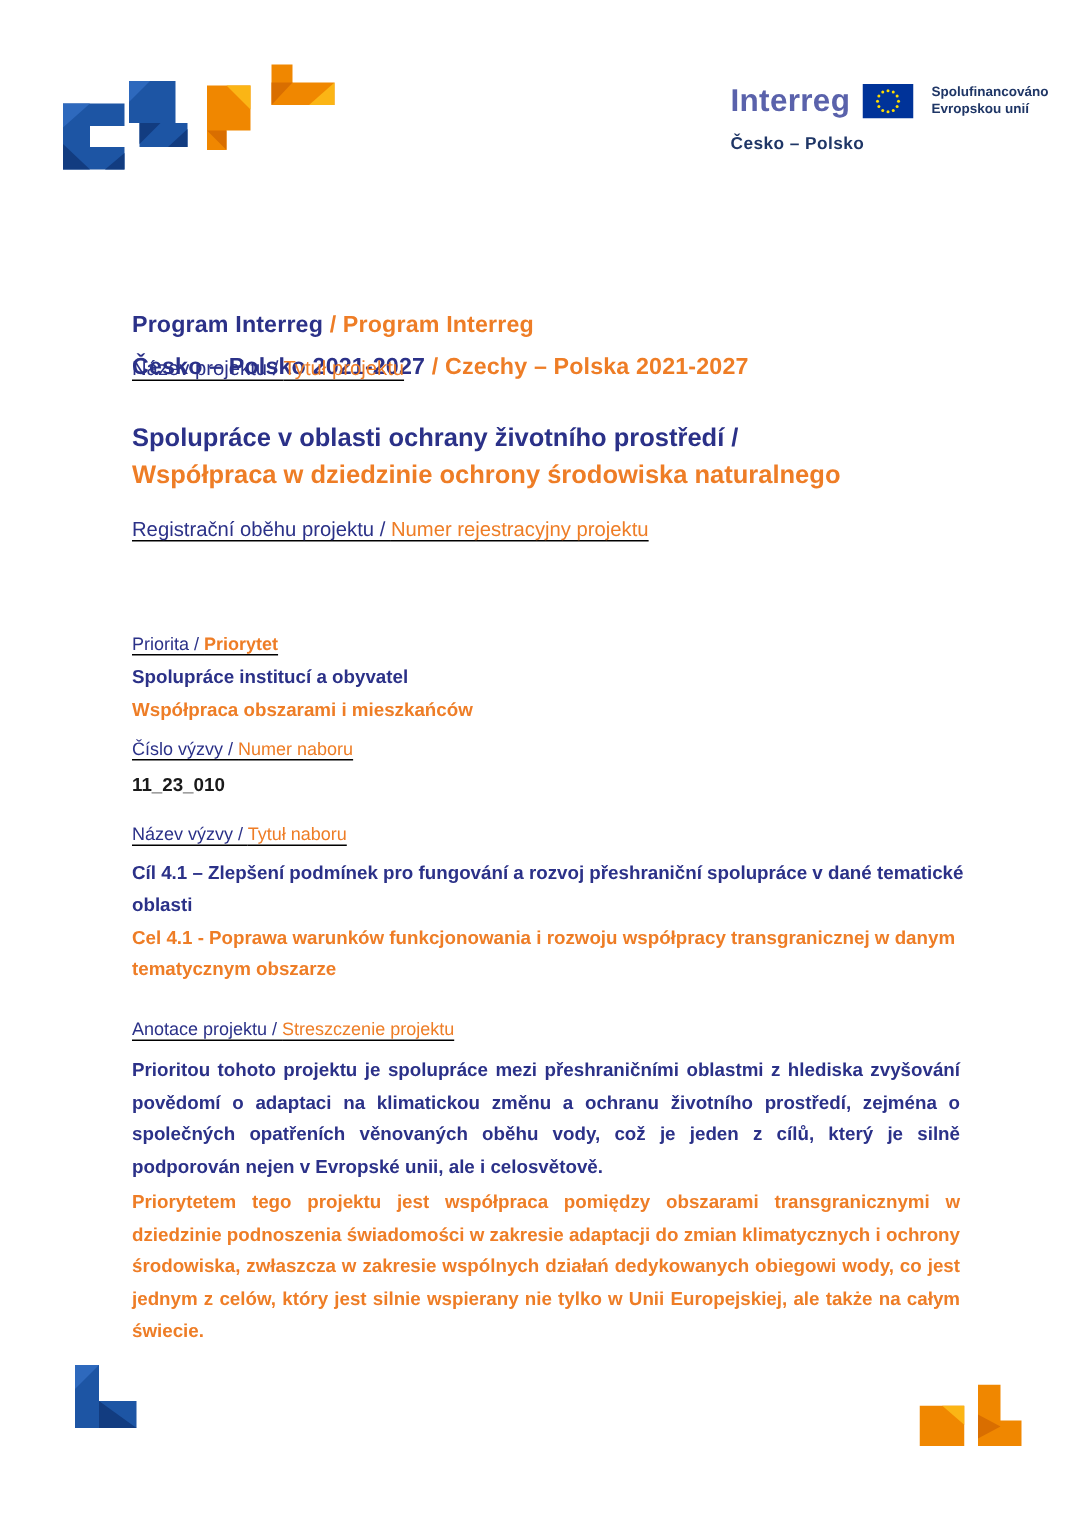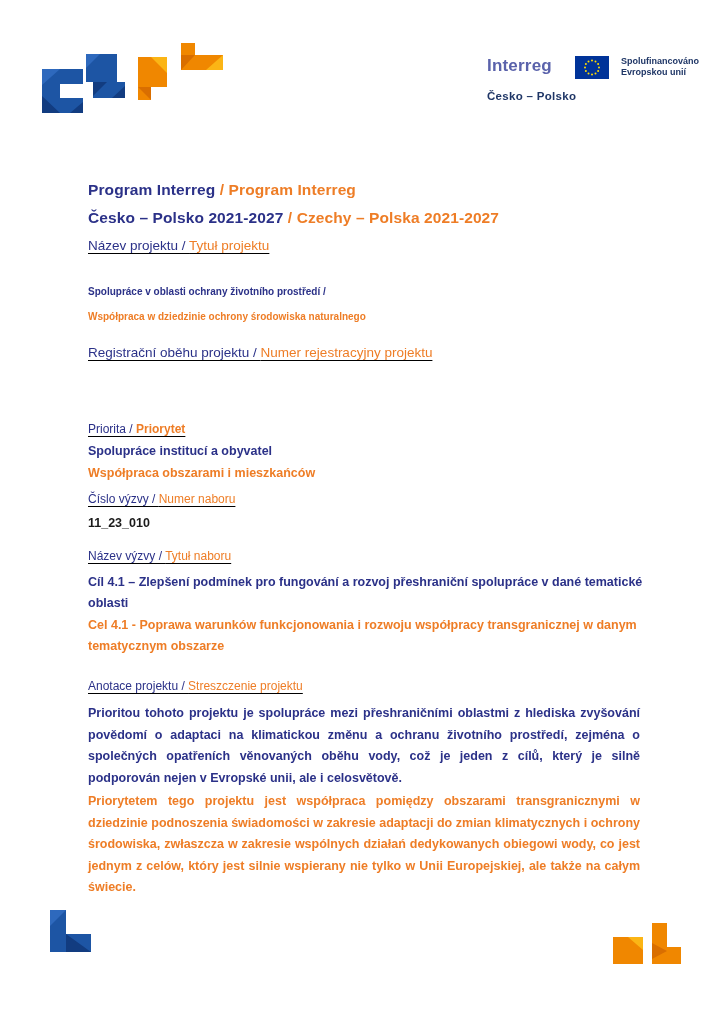--- a/index.html
+++ b/index.html
@@ -5,40 +5,40 @@
   html,body { margin:0; padding:0; background:#e8e8e8; }
   .page {
     position:relative; width:724px; height:1024px; margin:0 auto;
     background:#ffffff; overflow:hidden;
     font-family:"Liberation Sans", sans-serif;
     -webkit-font-smoothing:antialiased;
   }
   .abs { position:absolute; }
 
   
-  .interreg-wordmark { font-size:17px; font-weight:700; color:var(--interreg-blue); letter-spacing:0.2px; }
+  .interreg-wordmark { font-size:21px; font-weight:700; color:var(--interreg-blue); letter-spacing:0.2px; }
   .eu-cofunded { font-size:9px; font-weight:700; color:var(--eu-text-navy); line-height:11px; }
   .program-name { font-size:11.5px; font-weight:700; color:var(--eu-text-navy); letter-spacing:0.3px; }
 
   
   .cs { color:var(--navy); }
   .pl { color:var(--orange); }
   .blk { color:var(--black); }
 
   
-  .doc-title { font-size:15.5px; font-weight:700; line-height:28px; letter-spacing:0.1px; }
+  .doc-title { font-size:15.5px; font-weight:700; line-height:28px; letter-spacing:0.1px;margin-top:27px; }
 
   
   .heading { text-decoration:underline; text-decoration-thickness:1px; text-underline-offset:3px; }
   .h-lg { font-size:13.5px; }
   .h-sm { font-size:12px; }
   .h-bold-pl { font-weight:700; }
 
   
-  .v-lg { font-size:10px; font-weight:700; line-height:25px; }
+  .v-lg { font-size:17px; font-weight:700; line-height:25px; }
   .v-sm { font-size:12.5px; font-weight:700; }
   .v-num { font-size:14px; font-weight:700; letter-spacing:0.2px; }
   .v-wrap { width:556px; line-height:21px; font-size:12.5px; font-weight:700; }
   .para { width:552px; text-align:justify; font-size:12.5px; font-weight:700; line-height:21.5px; }
 </style>
 </head>
 <body>
 
 <div class="page">
 

